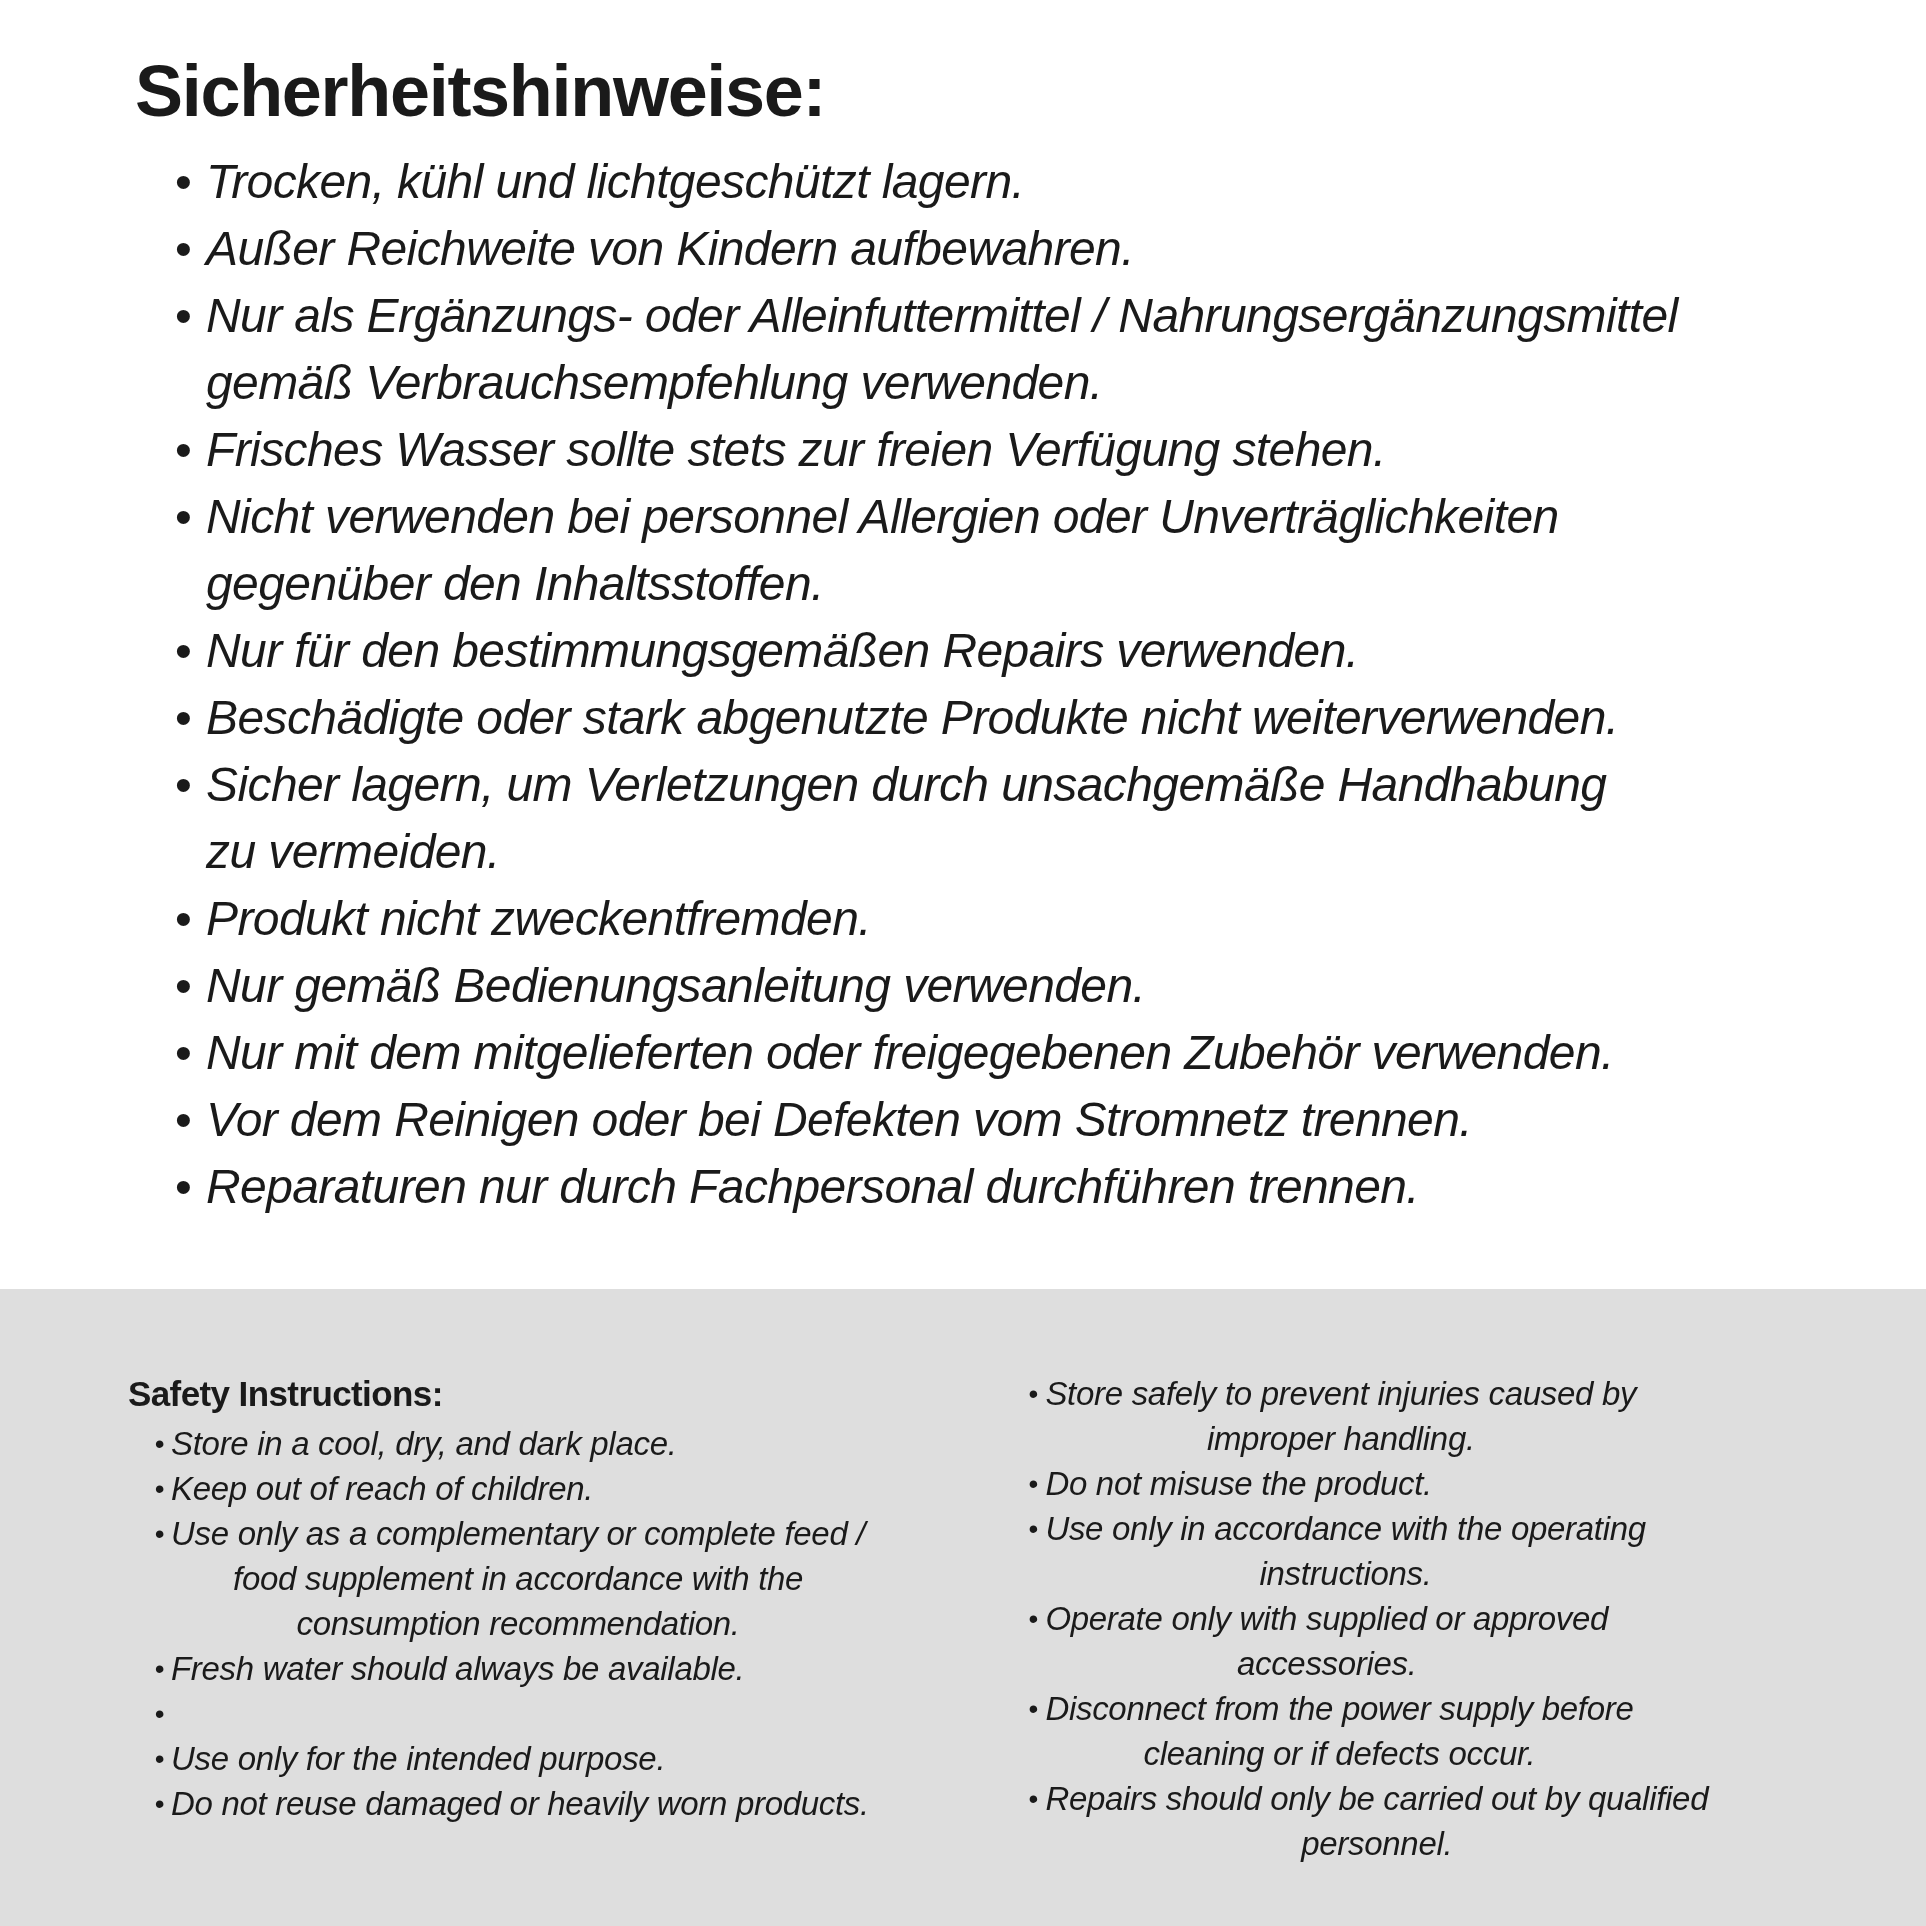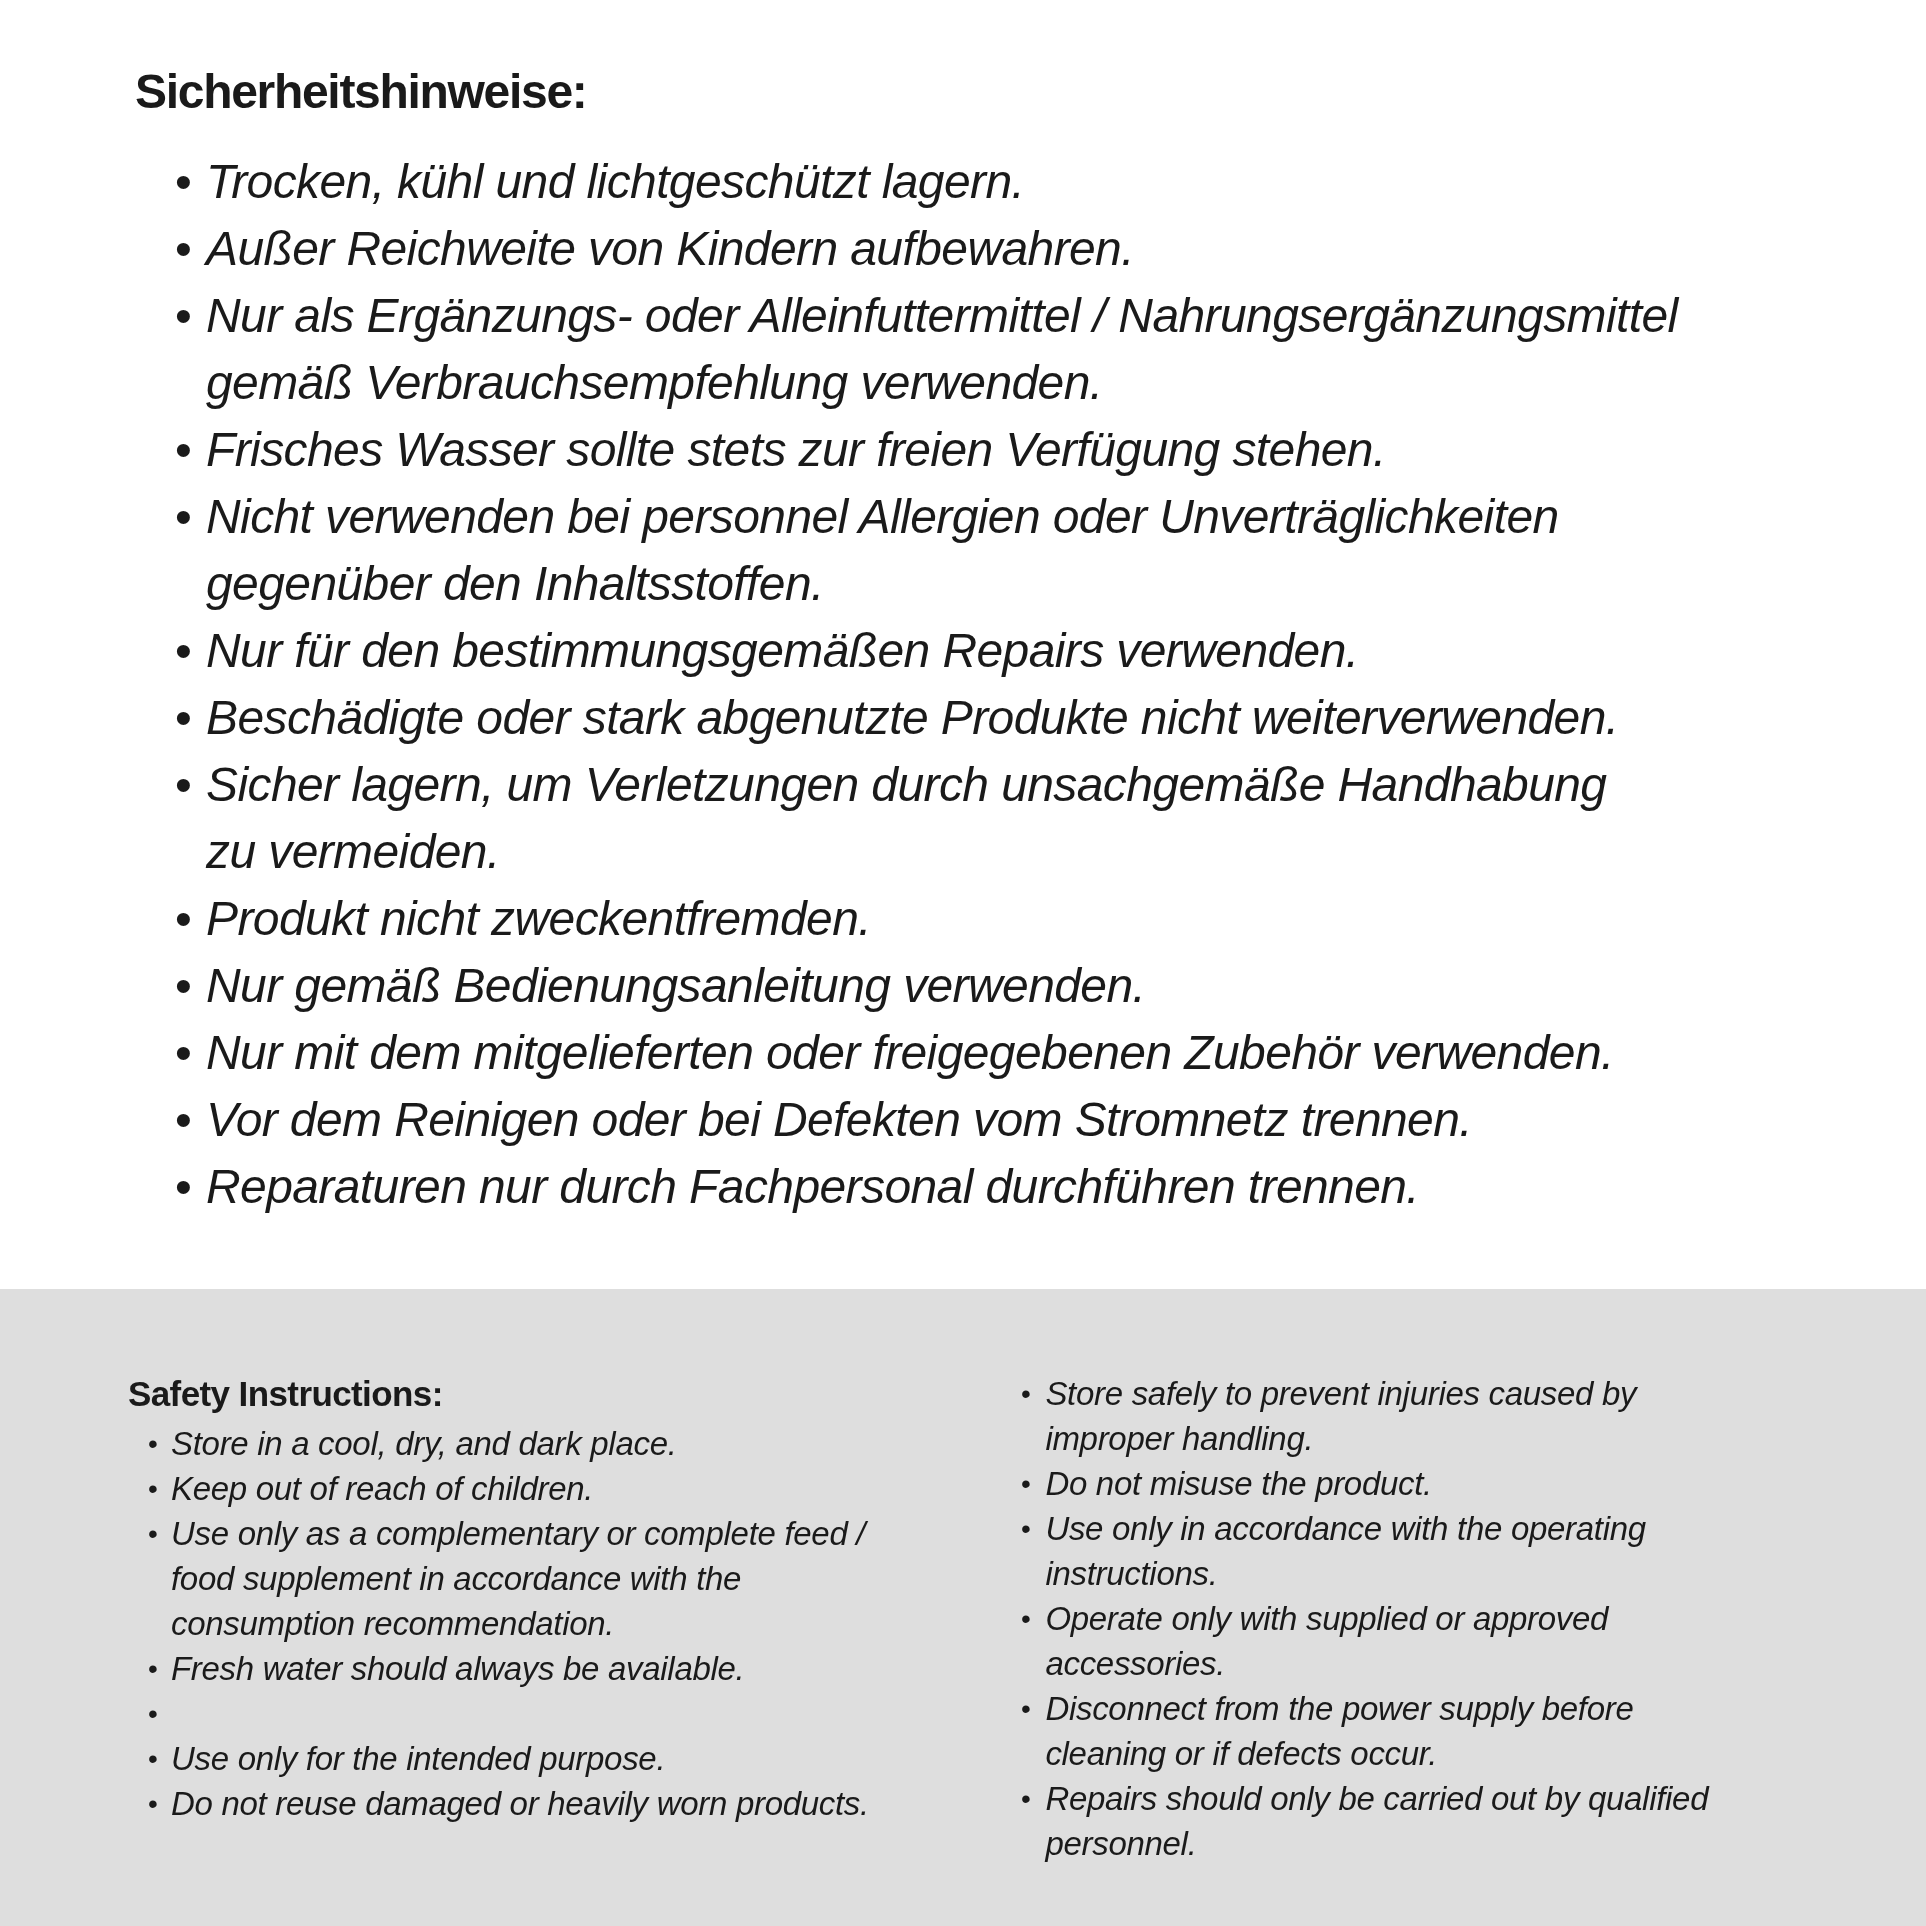--- a/index.html
+++ b/index.html
@@ -15,21 +15,21 @@
     font-family: "Liberation Sans", "DejaVu Sans", sans-serif;
     color: #1a1a1a;
   }
 
   
   .de-title {
     position: absolute;
     left: 135px;
     top: 62px;
     margin: 0;
-    font-size: 48px;
+    font-size: 72px;
     line-height: 59px;
     font-weight: 700;
     letter-spacing: -1.3px;
     white-space: pre;
   }
   .de-list {
     position: absolute;
     left: 0;
     top: 148px;
     margin: 0;
@@ -55,20 +55,21 @@
   }
 
   
   .en-section {
     position: absolute;
     left: 0;
     top: 1289px;
     width: 1926px;
     height: 637px;
     background: #dedede;
+    text-align: center;
   }
   .en-title {
     position: absolute;
     left: 128px;
     top: 87px;
     margin: 0;
     font-size: 35px;
     line-height: 36px;
     font-weight: 700;
     letter-spacing: -0.6px;

